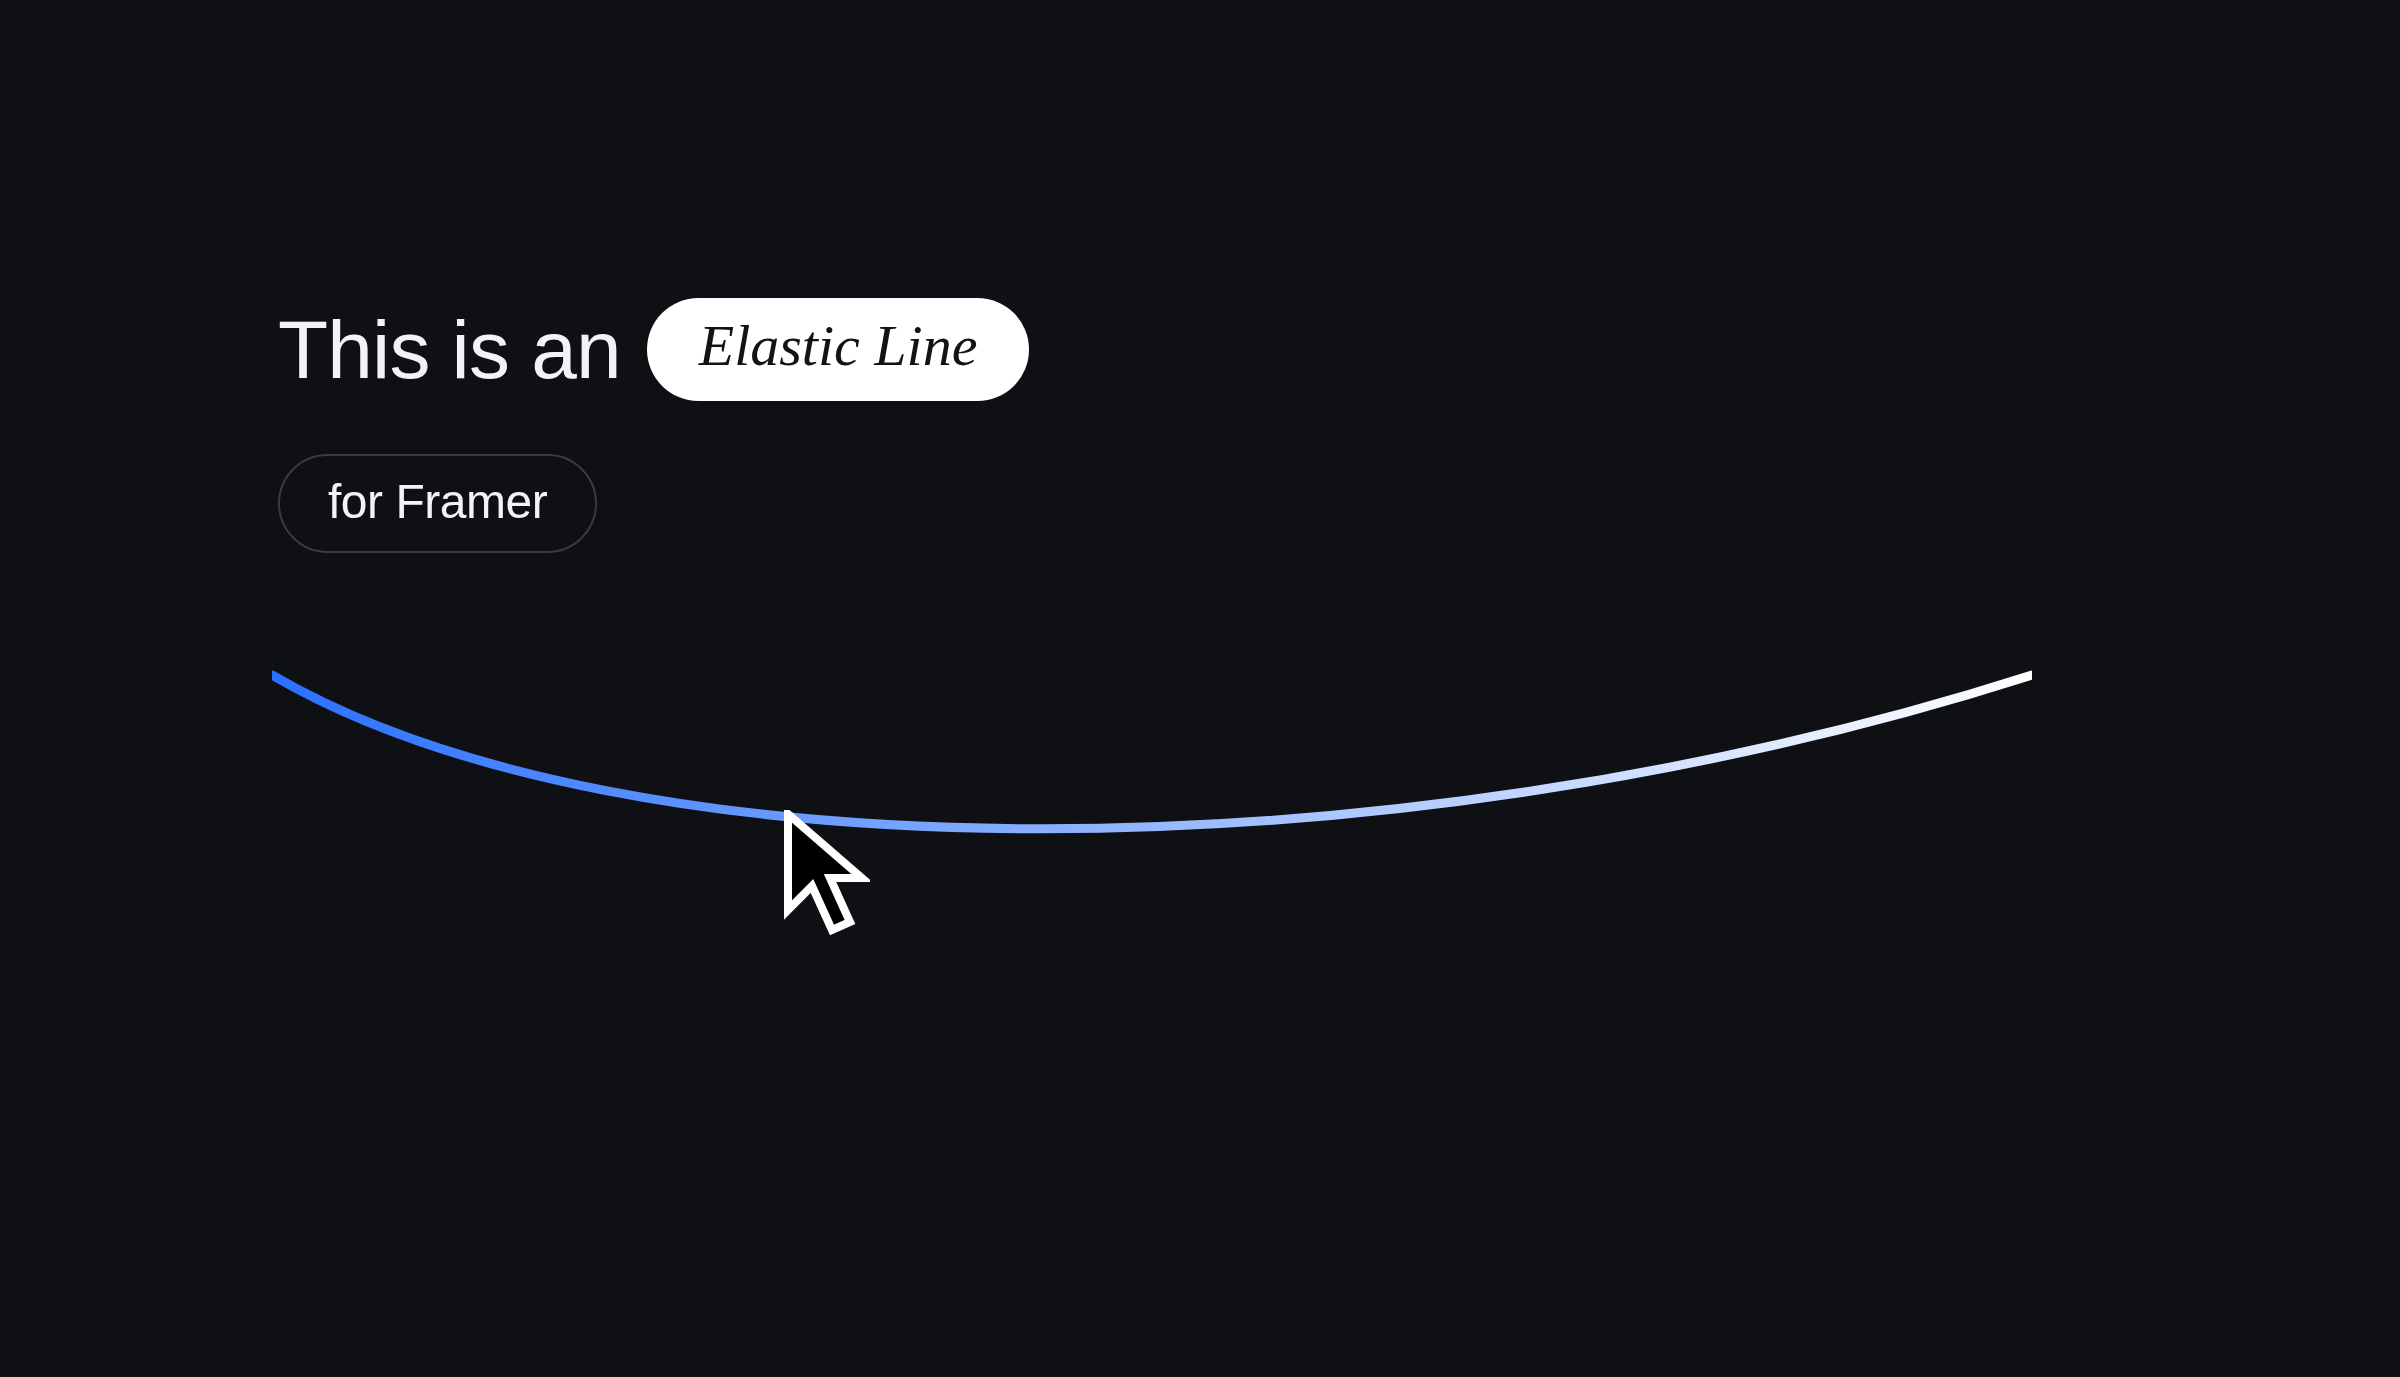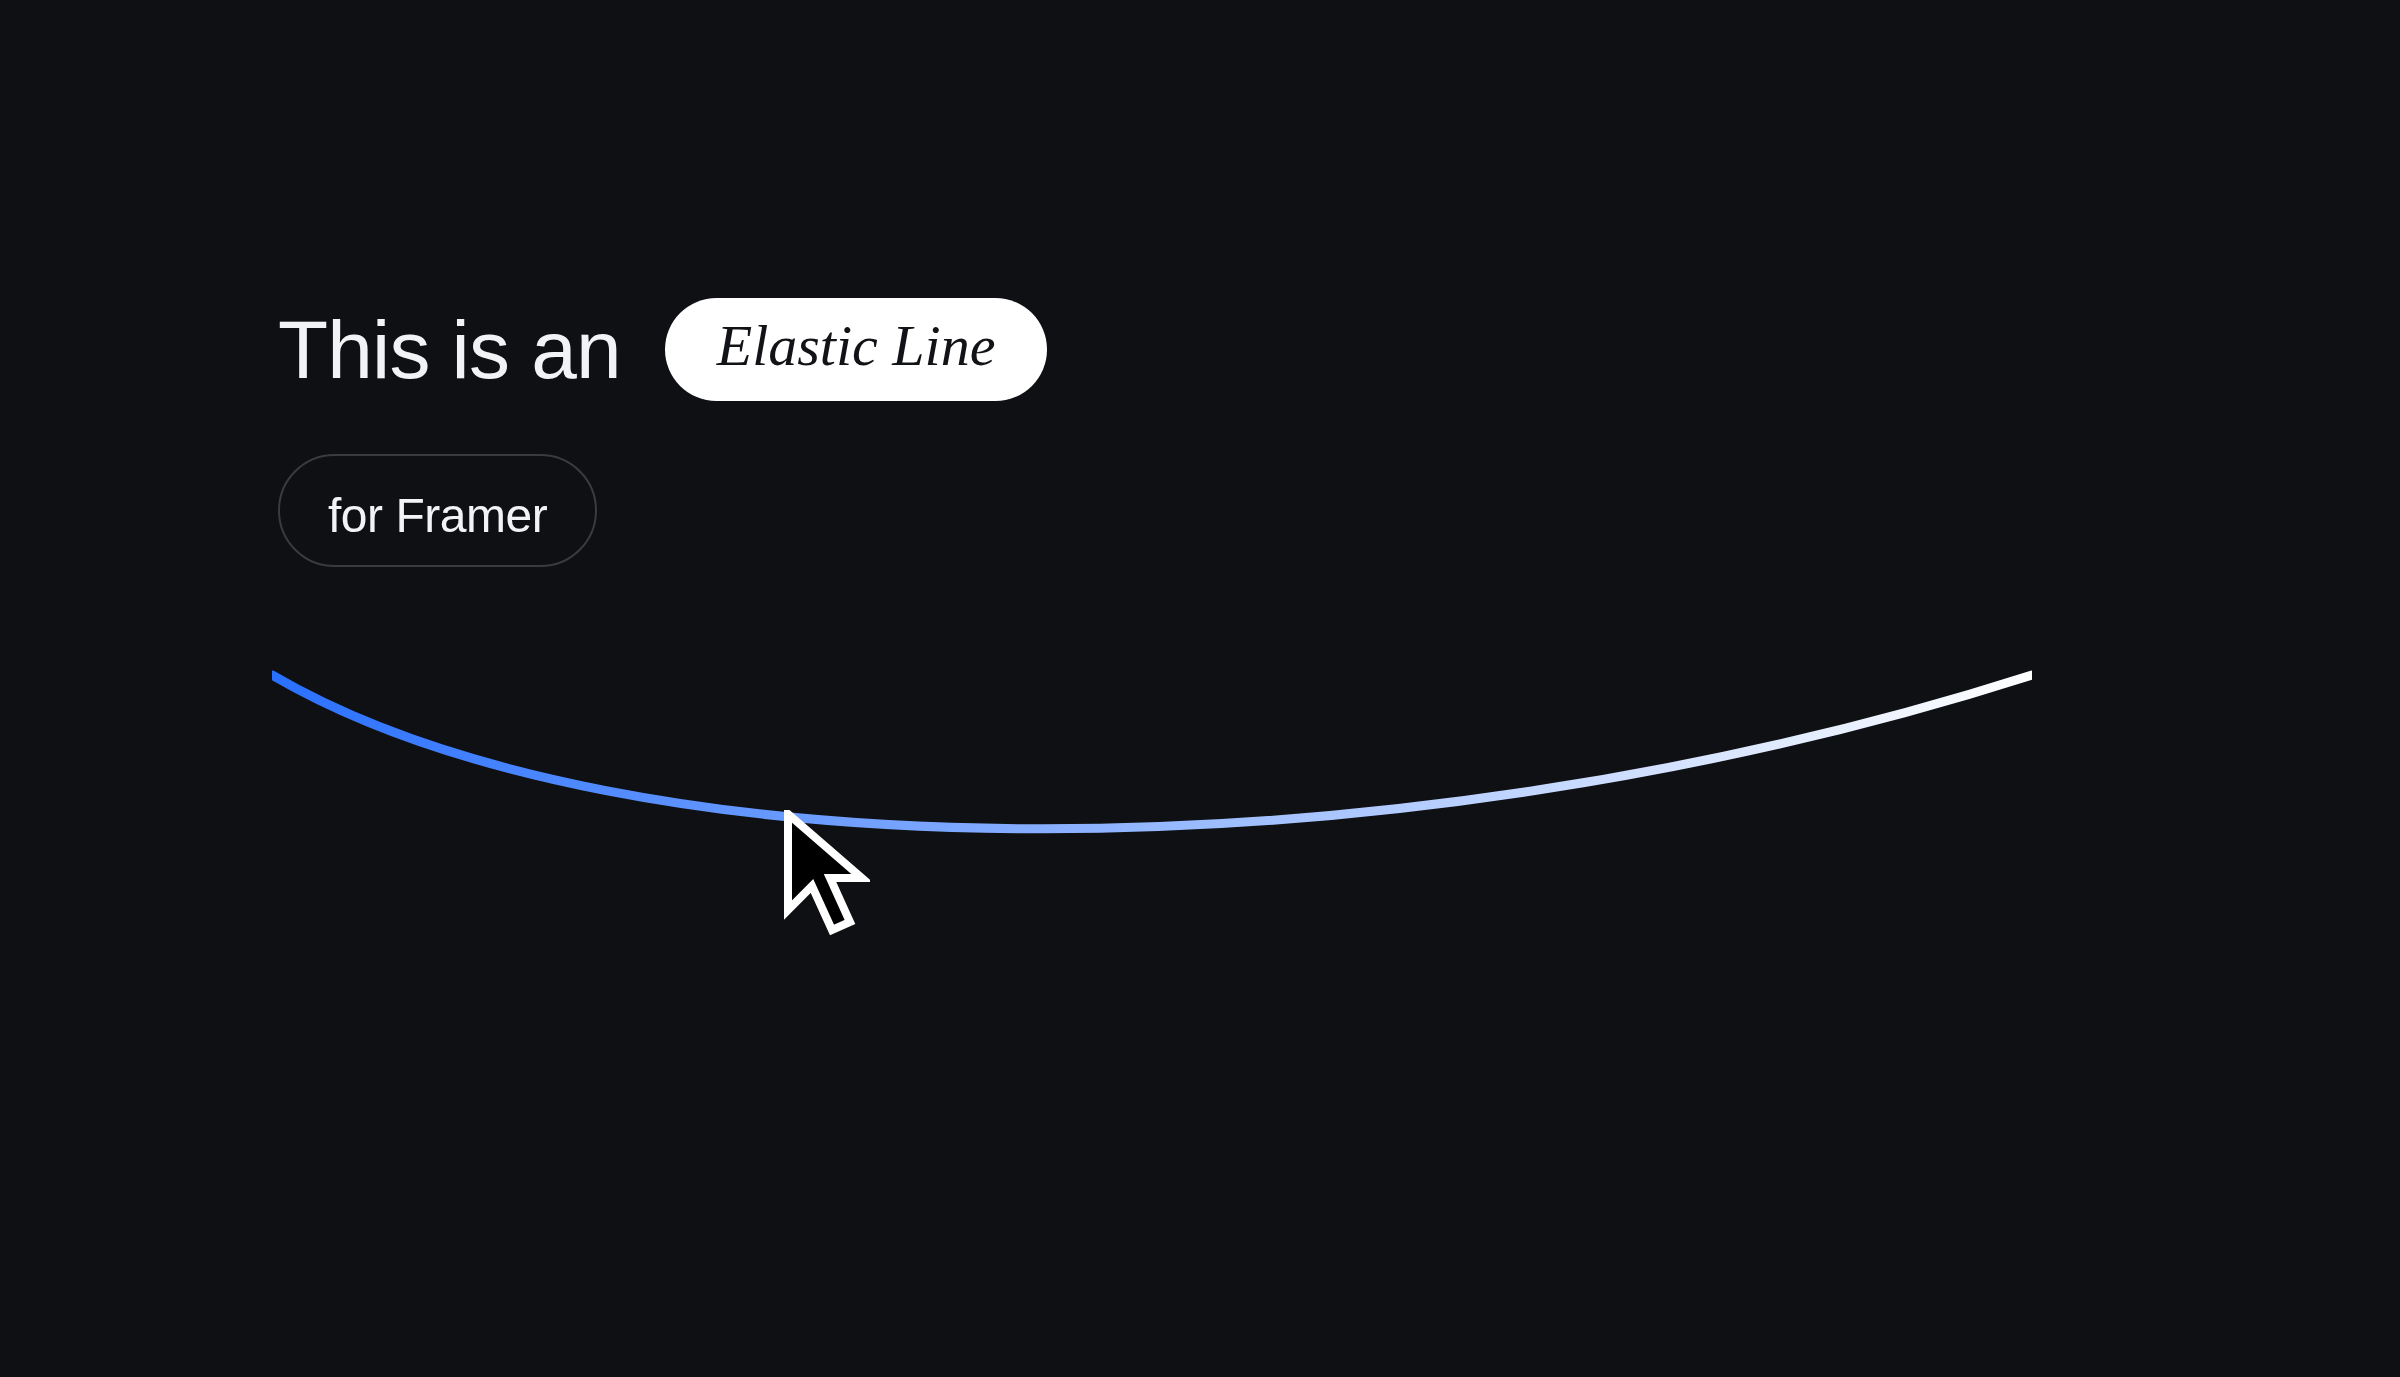--- a/index.html
+++ b/index.html
@@ -8,21 +8,21 @@
       background: #0f1013;
       font-family: -apple-system, BlinkMacSystemFont, "Segoe UI", "Helvetica Neue", Arial, sans-serif;
       position: relative;
     }
     .canvas { position: relative; width: 2400px; height: 1377px; }
 
     .line1, .line2 {
       position: absolute;
       display: flex;
       align-items: center;
-      gap: 44px;
+      gap: 26px;
       color: #f2f3f5;
       font-weight: 400;
       letter-spacing: -0.01em;
     }
     .line1 { left: 278px; top: 298px; font-size: 82px; }
     .line2 { left: 278px; top: 454px; font-size: 82px; }
 
     .pill {
       display: inline-flex;
       align-items: flex-end;
@@ -36,21 +36,21 @@
       font-family: Georgia, "Times New Roman", serif;
       font-style: italic;
       font-size: 58px;
       padding: 14px 52px 22px 52px;
       letter-spacing: 0;
     }
     .pill-outline {
       border: 2px solid rgba(255,255,255,0.18);
       color: #f2f3f5;
       font-size: 48px;
-      padding: 32px 48px 22px 48px;
+      padding: 18px 48px 22px 48px;
       letter-spacing: -0.01em;
     }
 
     .elastic-wrap {
       position: absolute;
       left: 272px; top: 620px;
       width: 1760px; height: 260px;
     }
     .elastic-svg { width: 100%; height: 100%; display: block; }
 

